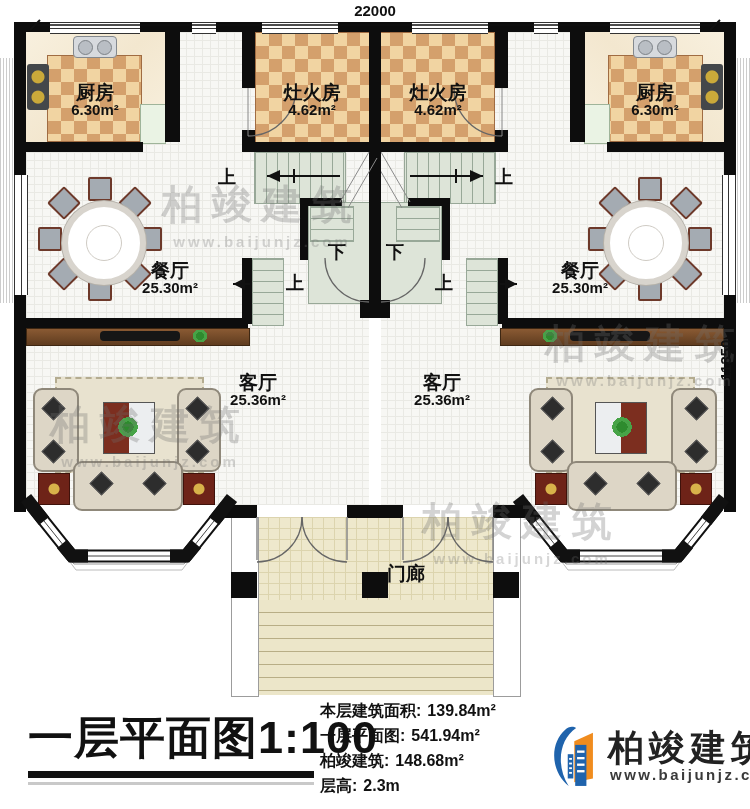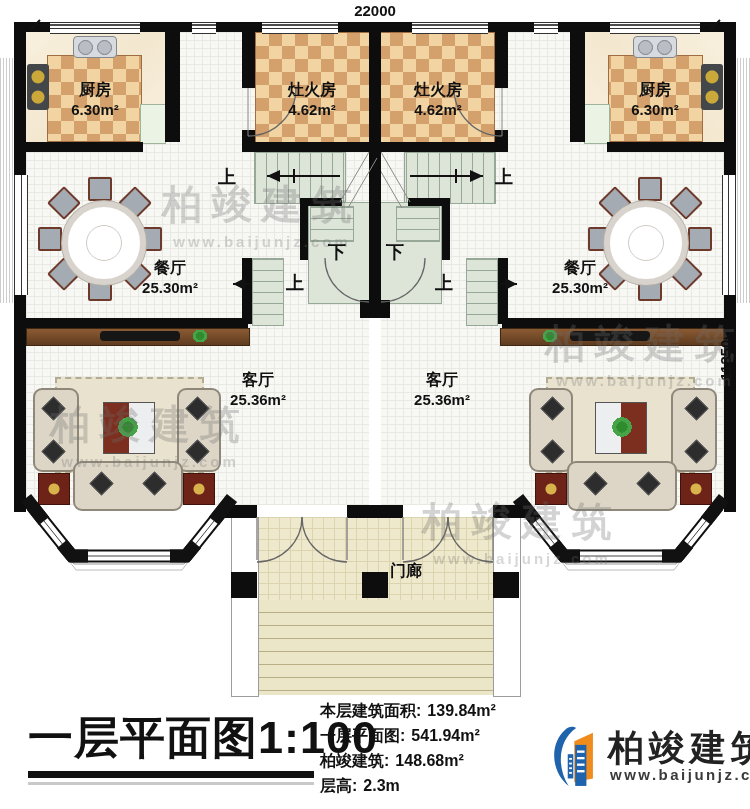--- a/index.html
+++ b/index.html
@@ -51,21 +51,21 @@
   .rug{position:absolute;background:#e8e2cf;border:2px dashed #b4ac90;z-index:4;}
   .sofa{position:absolute;background:#ddd6c6;border:2px solid #8f887a;border-radius:9px;z-index:5;}
   .sofa::before,.sofa::after{content:"";position:absolute;width:15px;height:15px;background:#2d2d2d;
     transform:rotate(45deg);border:1px solid #555;}
   .sofa-v::before{top:10px;left:10px;} .sofa-v::after{bottom:10px;left:10px;}
   .sofa-h::before{top:12px;left:18px;} .sofa-h::after{top:12px;right:18px;}
   .coffee{position:absolute;background:linear-gradient(90deg,#7c2e1f 0 50%,#eceef0 0);border:1px solid #555;z-index:5;}
   .endt{position:absolute;background:#6e2318;border:1px solid #3f120b;z-index:5;
     background-image:radial-gradient(circle,#d8b24a 0 5px,transparent 6px);}
   
-  .rname{position:absolute;transform:translateX(-50%);font-size:16px;font-weight:700;
+  .rname{position:absolute;transform:translateX(-50%);font-size:19px;font-weight:700;
     color:#111;white-space:nowrap;z-index:40;}
   .rarea{position:absolute;transform:translateX(-50%);font-size:15px;font-weight:700;
     color:#111;white-space:nowrap;z-index:40;}
   .ud{position:absolute;font-size:18px;font-weight:700;color:#111;z-index:40;}
   .dim{position:absolute;font-size:15px;font-weight:700;color:#111;z-index:40;white-space:nowrap;}
   
   .wm{position:absolute;transform:translate(-50%,-50%);text-align:center;z-index:30;pointer-events:none;}
   .wm .t{font-size:40px;font-weight:700;letter-spacing:10px;color:rgba(110,110,110,.30);white-space:nowrap;}
   .wm .u{font-size:15px;font-weight:700;letter-spacing:3px;color:rgba(110,110,110,.28);white-space:nowrap;margin-top:1px;}
   

